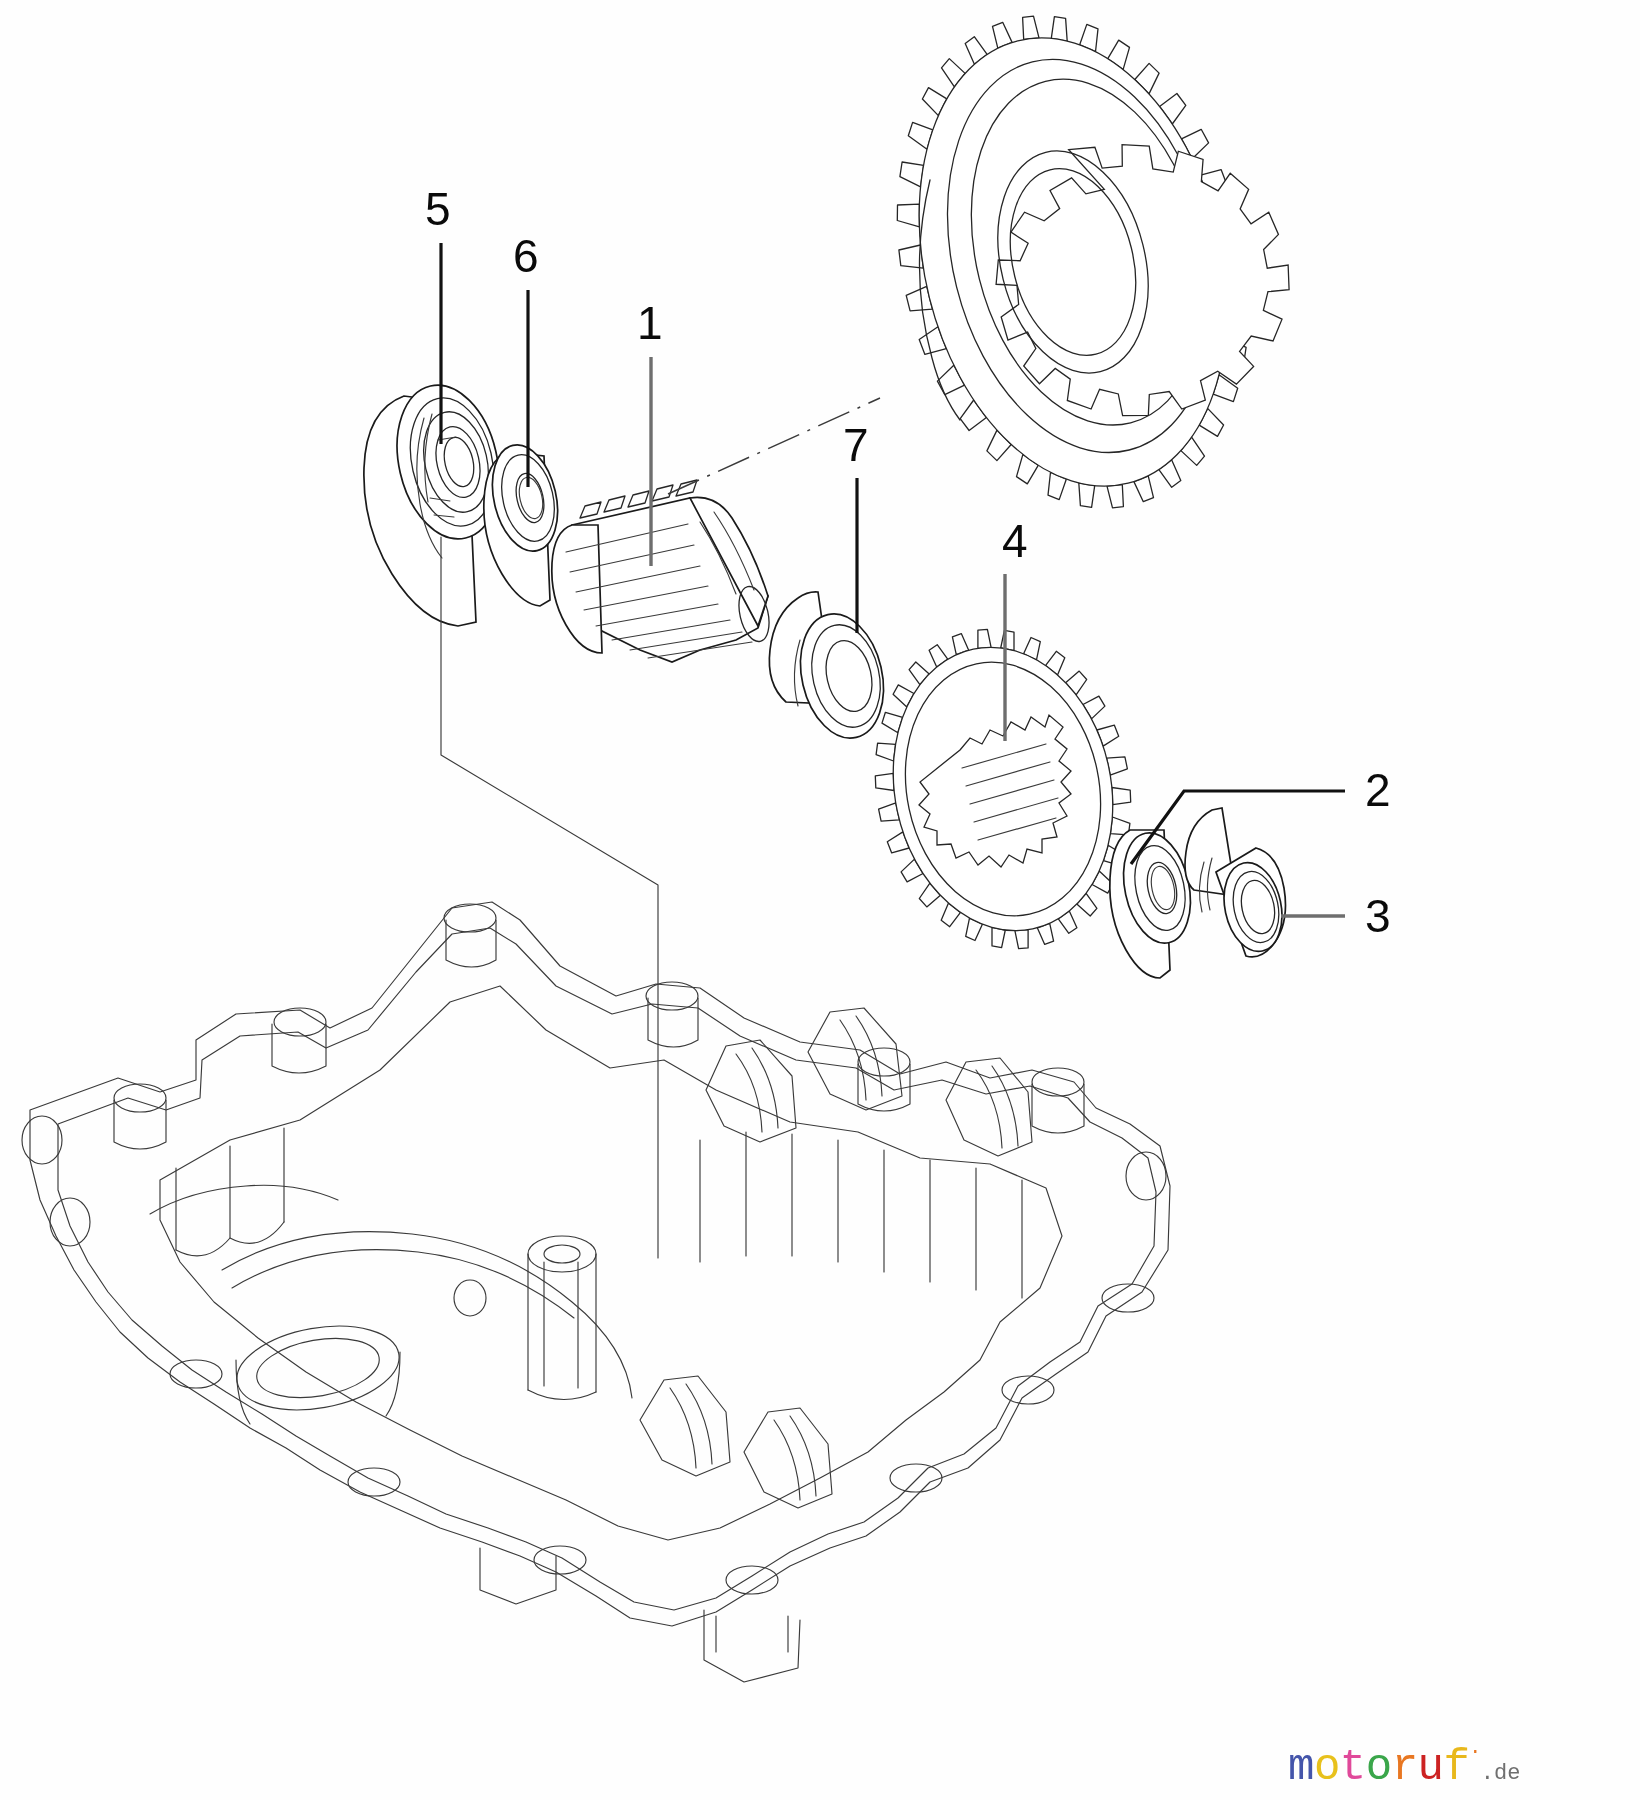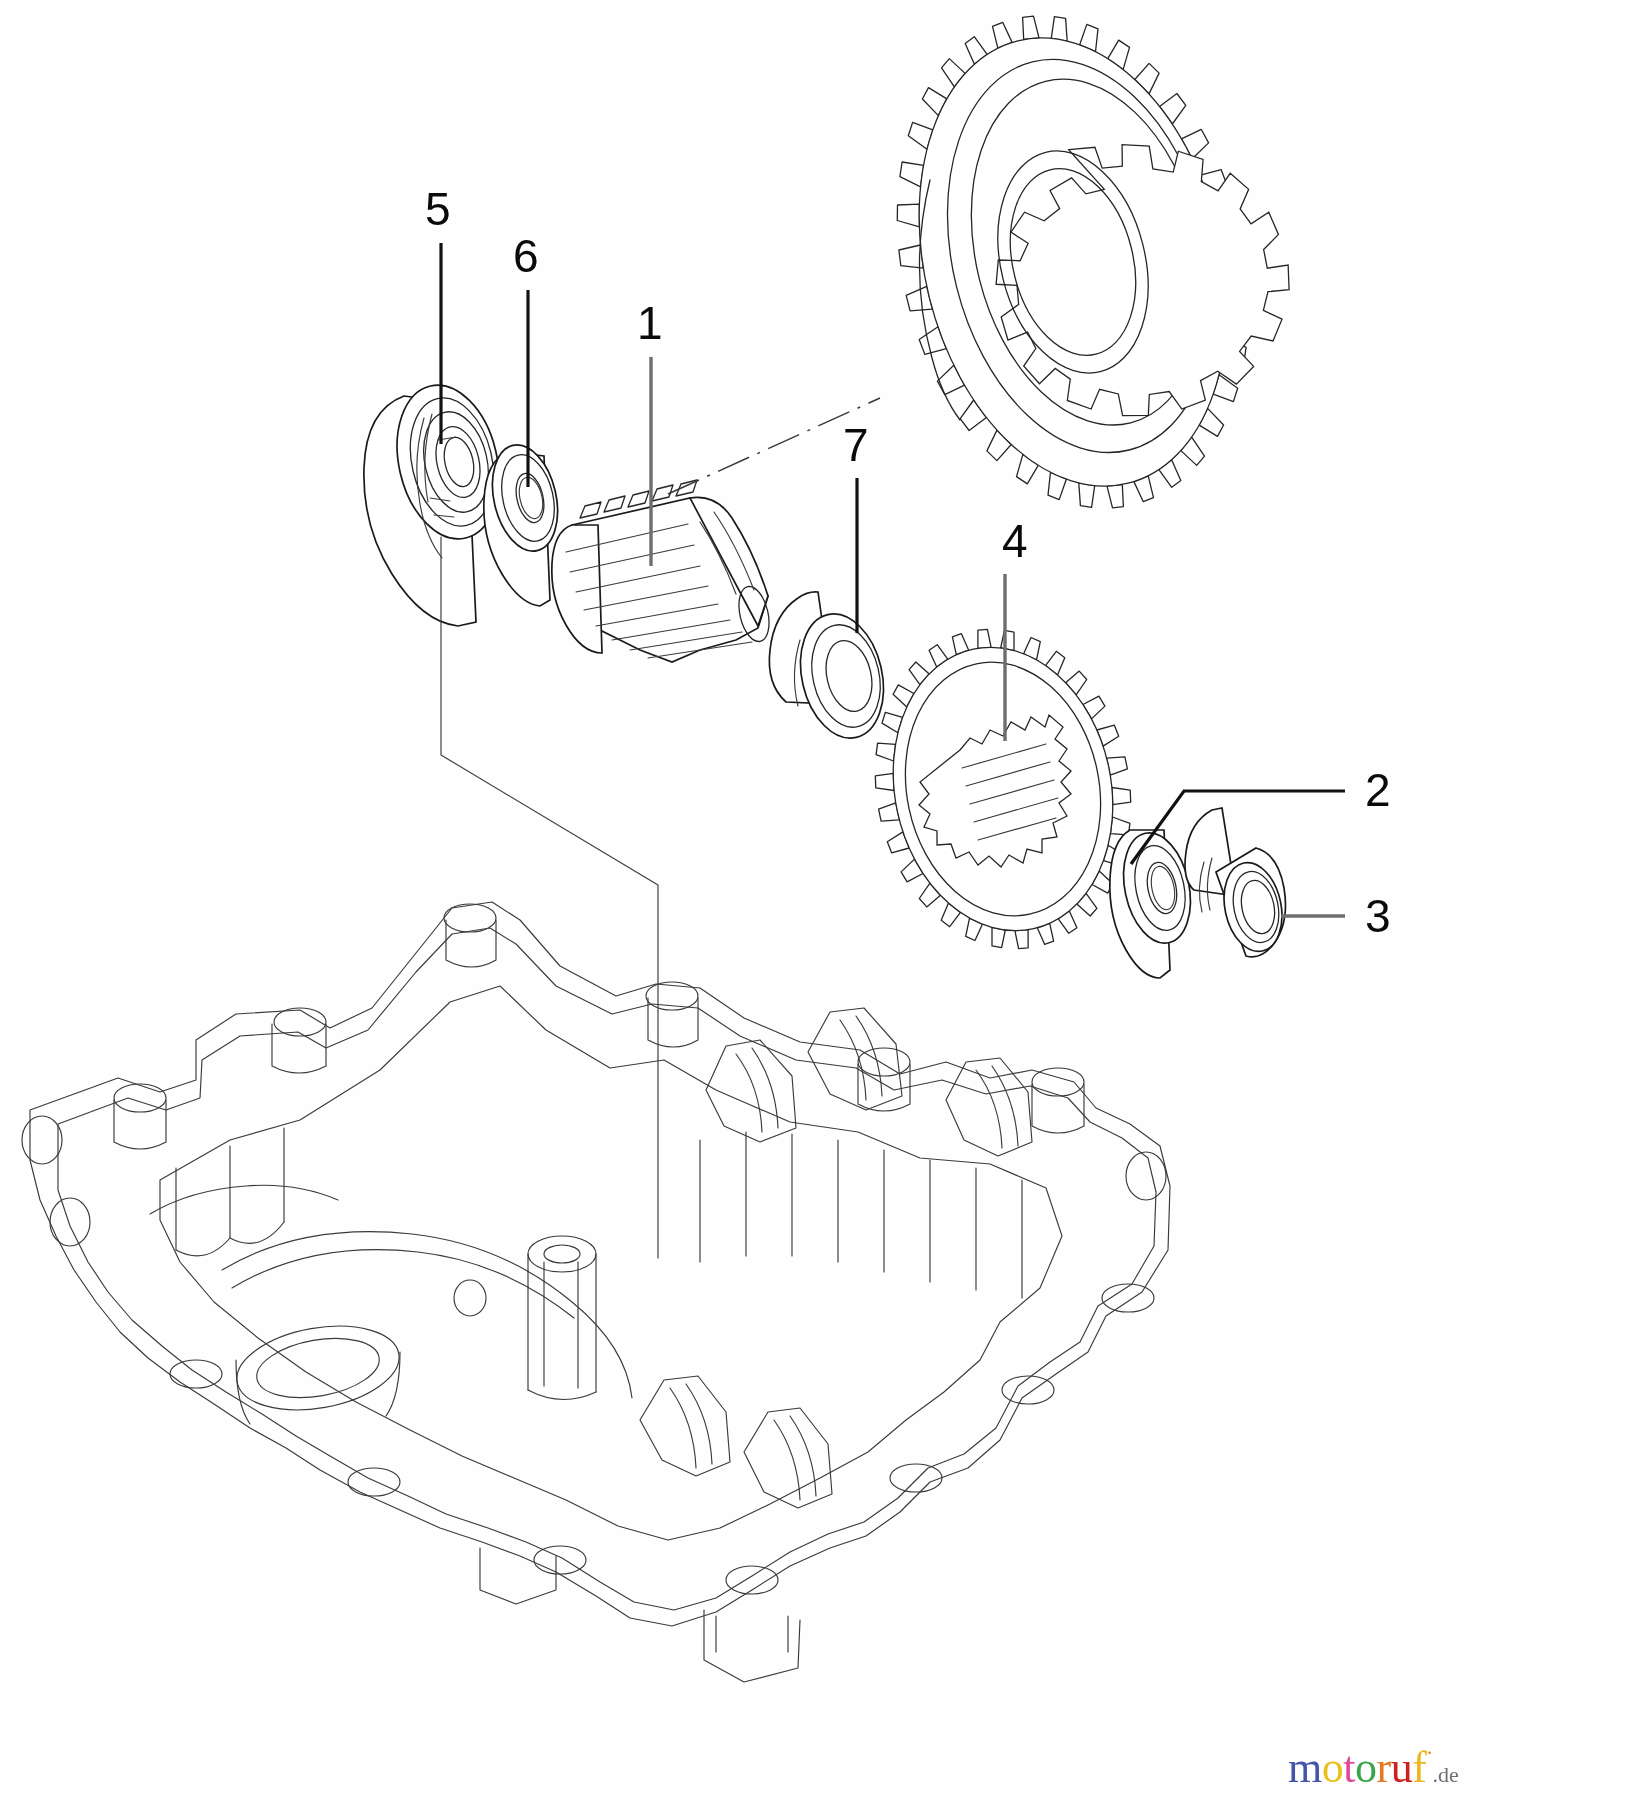--- a/index.html
+++ b/index.html
@@ -21,21 +21,21 @@
     font-weight:400;
     color:#0a0a0a;
     line-height:1;
     letter-spacing:0;
     user-select:none;
   }
   
   #watermark{
     position:absolute;
     left:1288px;top:1742px;
-    font-family:Liberation Serif, serif;
+    font-family:Liberation Mono, monospace;
     font-size:44px;
     letter-spacing:-0.5px;
     white-space:nowrap;
     user-select:none;
   }
   #watermark .wm{display:inline-block;}
   #watermark .suffix{
     font-size:22px;
     color:#6f6f6f;
     letter-spacing:0;

